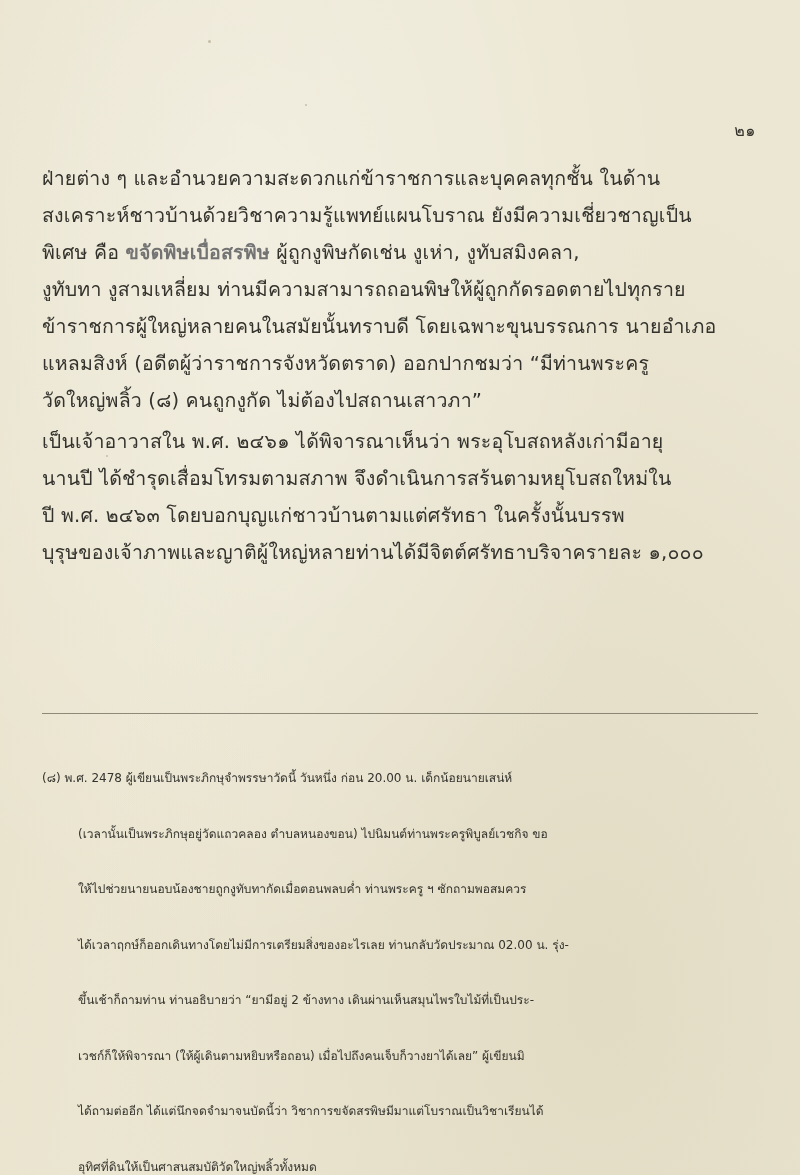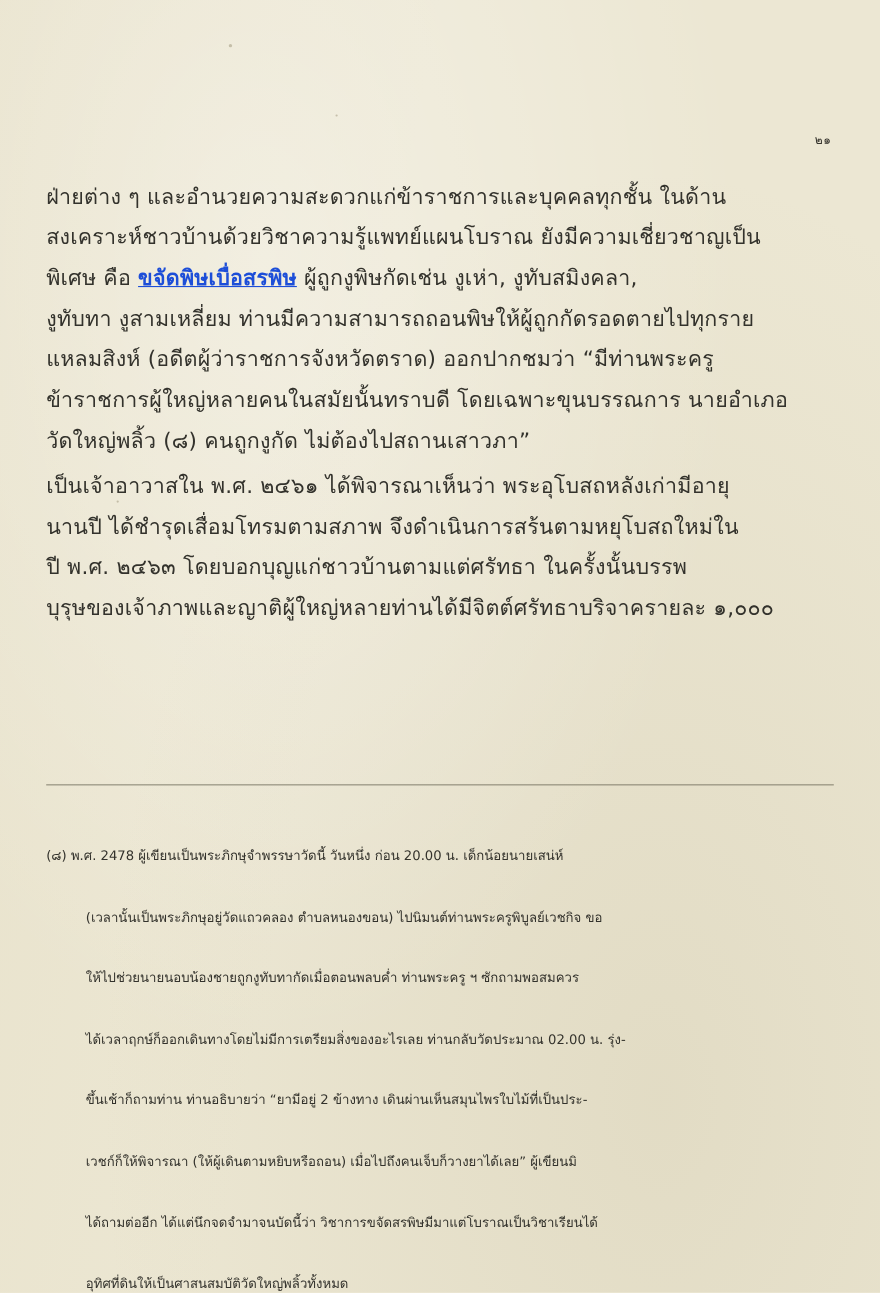--- a/index.html
+++ b/index.html
@@ -27,41 +27,40 @@
   }
   .page {
     position: absolute;
     inset: 0;
     padding: 0;
   }
   .page-number {
     position: absolute;
     top: 118px;
     right: 44px;
-    font-size: 11px;
+    font-size: 16px;
     letter-spacing: 0.5px;
     color: #35332c;
   }
   .body-block {
     position: absolute;
     top: 160px;
     left: 42px;
     width: 716px;
   }
   .body-line {
     font-size: 19.5px;
     line-height: 37px;
     color: #33322c;
     white-space: nowrap;
     letter-spacing: 0.2px;
   }
   .bold-term {
     font-weight: bold;
-    color: #1d4ed8;
-    text-decoration: underline;
+    color: #737373;
   }
   .section-line {
     margin-top: 14px;
   }
   .section-head {
     font-weight: bold;
     font-size: 20px;
     padding-left: 100px;
   }
   .sup {
@@ -119,22 +118,22 @@
 
   <div class="body-block">
     <div class="body-line">ฝ่ายต่าง ๆ    และอำนวยความสะดวกแก่ข้าราชการและบุคคลทุกชั้น        ในด้าน</div>
     <div class="body-line">สงเคราะห์ชาวบ้านด้วยวิชาความรู้แพทย์แผนโบราณ     ยังมีความเชี่ยวชาญเป็น</div>
     <div class="body-line">
       <span>พิเศษ  คือ</span>
       <span class="bold-term">ขจัดพิษเบื่อสรพิษ</span>
       <span>ผู้ถูกงูพิษกัดเช่น     งูเห่า,  งูทับสมิงคลา,</span>
     </div>
     <div class="body-line">งูทับทา งูสามเหลี่ยม  ท่านมีความสามารถถอนพิษให้ผู้ถูกกัดรอดตายไปทุกราย</div>
+    <div class="body-line">ข้าราชการผู้ใหญ่หลายคนในสมัยนั้นทราบดี โดยเฉพาะขุนบรรณการ นายอำเภอ</div>
     <div class="body-line">แหลมสิงห์ (อดีตผู้ว่าราชการจังหวัดตราด)  ออกปากชมว่า   “มีท่านพระครู</div>
-    <div class="body-line">ข้าราชการผู้ใหญ่หลายคนในสมัยนั้นทราบดี โดยเฉพาะขุนบรรณการ นายอำเภอ</div>
     <div class="body-line">วัดใหญ่พลิ้ว (๘) คนถูกงูกัด ไม่ต้องไปสถานเสาวภา”</div>
 
     <div class="spacer-sm"></div>
 
     <div class="body-line">เป็นเจ้าอาวาสใน พ.ศ. ๒๔๖๑  ได้พิจารณาเห็นว่า      พระอุโบสถหลังเก่ามีอายุ</div>
     <div class="body-line">นานปี  ได้ชำรุดเสื่อมโทรมตามสภาพ     จึงดำเนินการสร้นตามหยุโบสถใหม่ใน</div>
     <div class="body-line">ปี พ.ศ. ๒๔๖๓ โดยบอกบุญแก่ชาวบ้านตามแต่ศรัทธา       ในครั้งนั้นบรรพ</div>
     <div class="body-line">บุรุษของเจ้าภาพและญาติผู้ใหญ่หลายท่านได้มีจิตต์ศรัทธาบริจาครายละ ๑,๐๐๐</div>
   </div>
 

